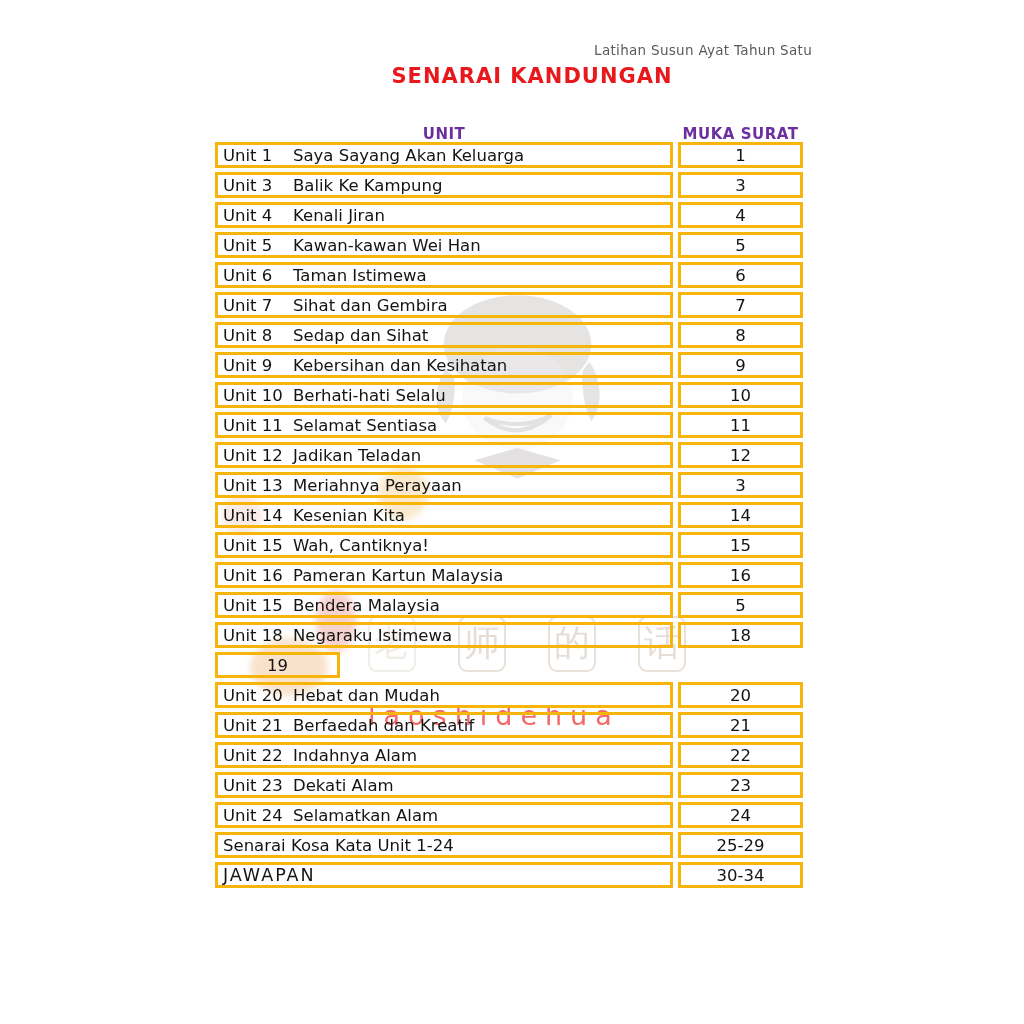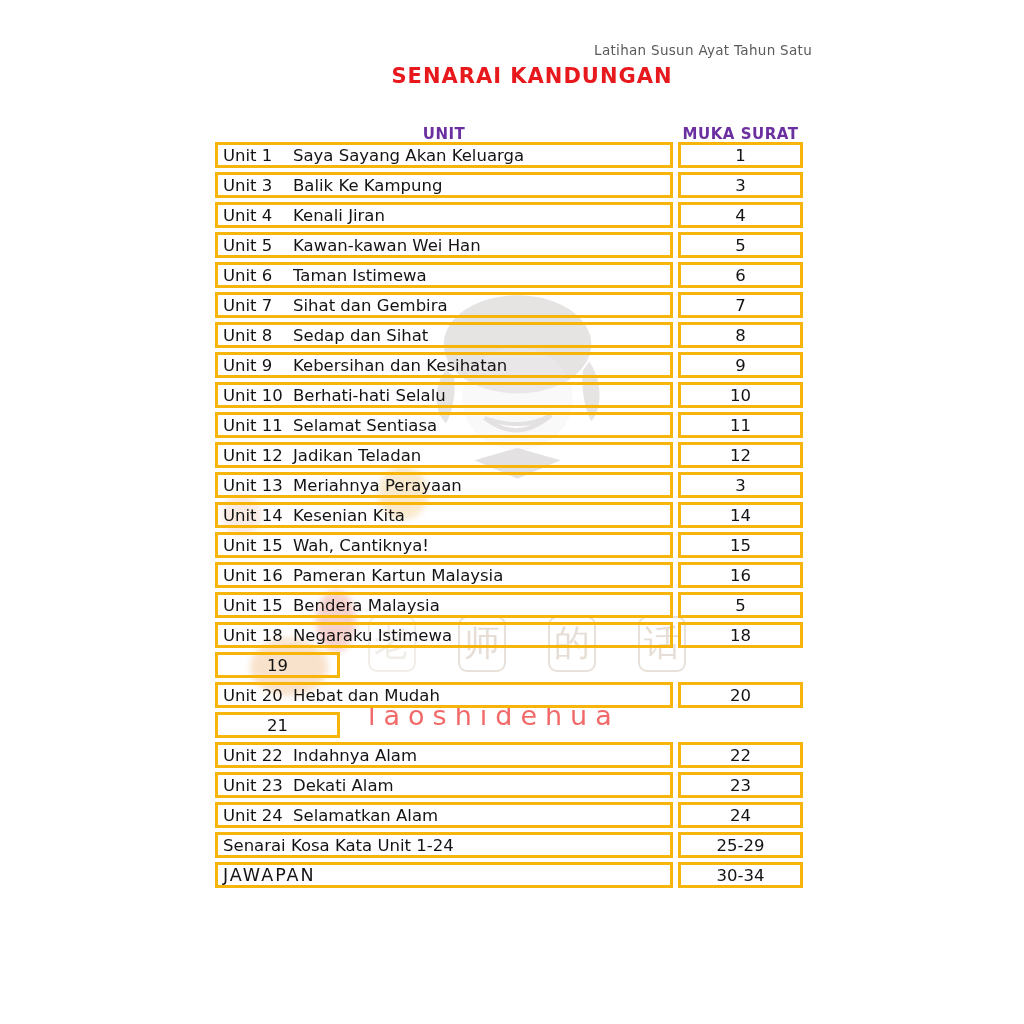--- a/index.html
+++ b/index.html
@@ -251,20 +251,24 @@
         <div class="cell page-cell">19</div>
       </div>
       <div class="toc-row">
         <div class="cell unit-cell">
           <span class="unit-label">Unit 20</span>
           <span class="unit-title">Hebat dan Mudah</span>
         </div>
         <div class="cell page-cell">20</div>
       </div>
       <div class="toc-row">
+        <div class="cell unit-cell">
+          <span class="unit-label">Unit 21</span>
+          <span class="unit-title">Berfaedah dan Kreatif</span>
+        </div>
         <div class="cell page-cell">21</div>
       </div>
       <div class="toc-row">
         <div class="cell unit-cell">
           <span class="unit-label">Unit 22</span>
           <span class="unit-title">Indahnya Alam</span>
         </div>
         <div class="cell page-cell">22</div>
       </div>
       <div class="toc-row">

